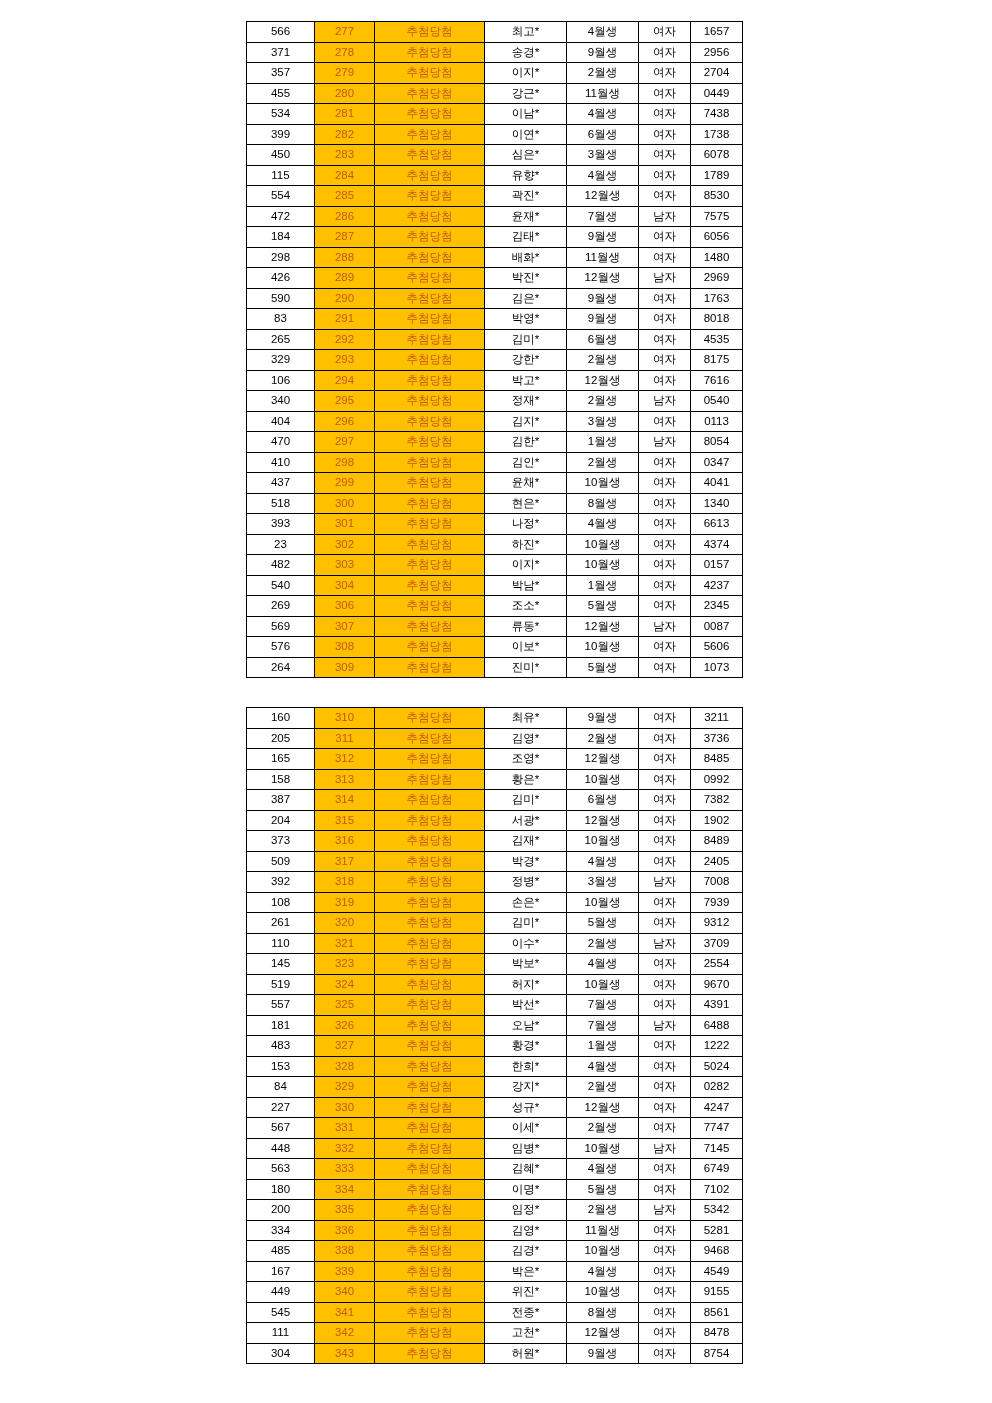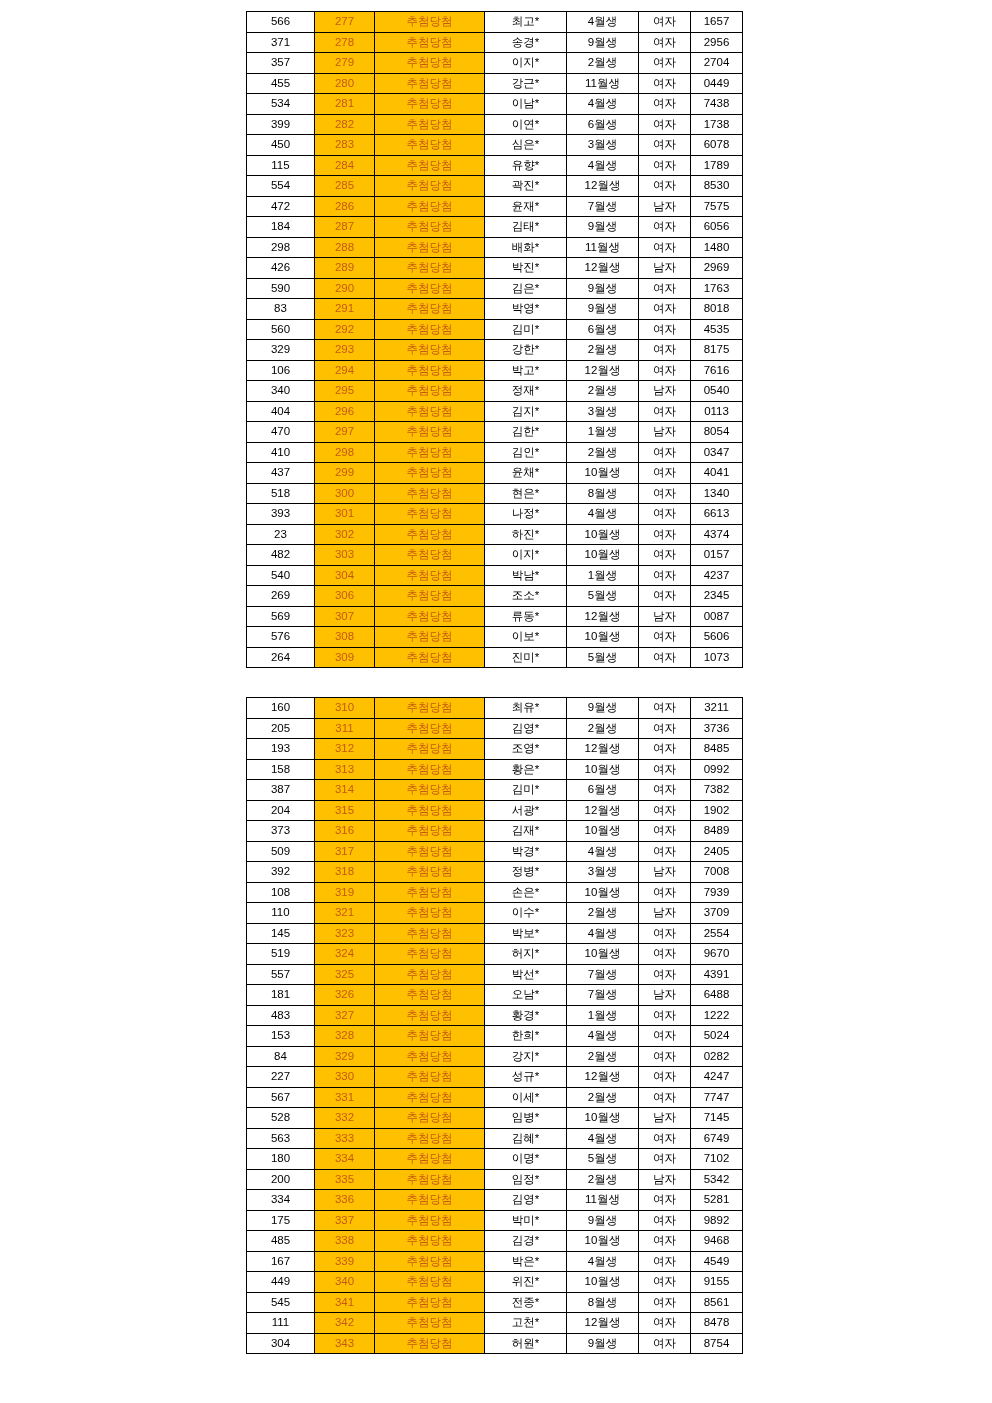--- a/index.html
+++ b/index.html
@@ -11,21 +11,21 @@
     width: 992px;
     height: 1403px;
     font-family: "Liberation Sans", sans-serif;
     color: #000000;
   }
   .page {
     position: relative;
     width: 988px;
     height: 1403px;
     box-sizing: border-box;
-    padding-top: 11px;
+    padding-top: 21px;
   }
   .table-block {
     margin: 0 auto;
     width: 496px;
   }
   .table-block + .table-block {
     margin-top: 29px;
   }
   table.winners {
     border-collapse: collapse;
@@ -222,21 +222,21 @@
             <tr>
               <td class="cell-no">83</td>
               <td class="cell-rank">291</td>
               <td class="cell-prize">추첨당첨</td>
               <td class="cell-name">박영*</td>
               <td class="cell-birth">9월생</td>
               <td class="cell-sex">여자</td>
               <td class="cell-tail">8018</td>
             </tr>
             <tr>
-              <td class="cell-no">560</td>
+              <td class="cell-no">265</td>
               <td class="cell-rank">292</td>
               <td class="cell-prize">추첨당첨</td>
               <td class="cell-name">김미*</td>
               <td class="cell-birth">6월생</td>
               <td class="cell-sex">여자</td>
               <td class="cell-tail">4535</td>
             </tr>
             <tr>
               <td class="cell-no">329</td>
               <td class="cell-rank">293</td>
@@ -408,21 +408,21 @@
             <tr>
               <td class="cell-no">205</td>
               <td class="cell-rank">311</td>
               <td class="cell-prize">추첨당첨</td>
               <td class="cell-name">김영*</td>
               <td class="cell-birth">2월생</td>
               <td class="cell-sex">여자</td>
               <td class="cell-tail">3736</td>
             </tr>
             <tr>
-              <td class="cell-no">193</td>
+              <td class="cell-no">165</td>
               <td class="cell-rank">312</td>
               <td class="cell-prize">추첨당첨</td>
               <td class="cell-name">조영*</td>
               <td class="cell-birth">12월생</td>
               <td class="cell-sex">여자</td>
               <td class="cell-tail">8485</td>
             </tr>
             <tr>
               <td class="cell-no">158</td>
               <td class="cell-rank">313</td>
@@ -480,20 +480,29 @@
             <tr>
               <td class="cell-no">108</td>
               <td class="cell-rank">319</td>
               <td class="cell-prize">추첨당첨</td>
               <td class="cell-name">손은*</td>
               <td class="cell-birth">10월생</td>
               <td class="cell-sex">여자</td>
               <td class="cell-tail">7939</td>
             </tr>
             <tr>
+              <td class="cell-no">261</td>
+              <td class="cell-rank">320</td>
+              <td class="cell-prize">추첨당첨</td>
+              <td class="cell-name">김미*</td>
+              <td class="cell-birth">5월생</td>
+              <td class="cell-sex">여자</td>
+              <td class="cell-tail">9312</td>
+            </tr>
+            <tr>
               <td class="cell-no">110</td>
               <td class="cell-rank">321</td>
               <td class="cell-prize">추첨당첨</td>
               <td class="cell-name">이수*</td>
               <td class="cell-birth">2월생</td>
               <td class="cell-sex">남자</td>
               <td class="cell-tail">3709</td>
             </tr>
             <tr>
               <td class="cell-no">145</td>
@@ -570,21 +579,21 @@
             <tr>
               <td class="cell-no">567</td>
               <td class="cell-rank">331</td>
               <td class="cell-prize">추첨당첨</td>
               <td class="cell-name">이세*</td>
               <td class="cell-birth">2월생</td>
               <td class="cell-sex">여자</td>
               <td class="cell-tail">7747</td>
             </tr>
             <tr>
-              <td class="cell-no">528</td>
+              <td class="cell-no">448</td>
               <td class="cell-rank">332</td>
               <td class="cell-prize">추첨당첨</td>
               <td class="cell-name">임병*</td>
               <td class="cell-birth">10월생</td>
               <td class="cell-sex">남자</td>
               <td class="cell-tail">7145</td>
             </tr>
             <tr>
               <td class="cell-no">563</td>
               <td class="cell-rank">333</td>
@@ -613,29 +622,20 @@
               <td class="cell-tail">5342</td>
             </tr>
             <tr>
               <td class="cell-no">334</td>
               <td class="cell-rank">336</td>
               <td class="cell-prize">추첨당첨</td>
               <td class="cell-name">김영*</td>
               <td class="cell-birth">11월생</td>
               <td class="cell-sex">여자</td>
               <td class="cell-tail">5281</td>
-            </tr>
-            <tr>
-              <td class="cell-no">175</td>
-              <td class="cell-rank">337</td>
-              <td class="cell-prize">추첨당첨</td>
-              <td class="cell-name">박미*</td>
-              <td class="cell-birth">9월생</td>
-              <td class="cell-sex">여자</td>
-              <td class="cell-tail">9892</td>
             </tr>
             <tr>
               <td class="cell-no">485</td>
               <td class="cell-rank">338</td>
               <td class="cell-prize">추첨당첨</td>
               <td class="cell-name">김경*</td>
               <td class="cell-birth">10월생</td>
               <td class="cell-sex">여자</td>
               <td class="cell-tail">9468</td>
             </tr>

